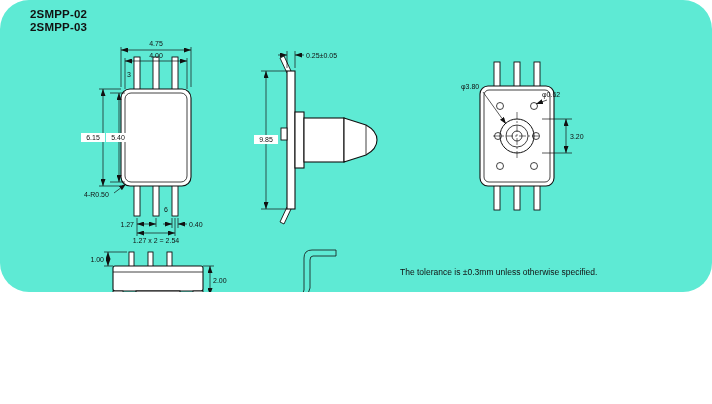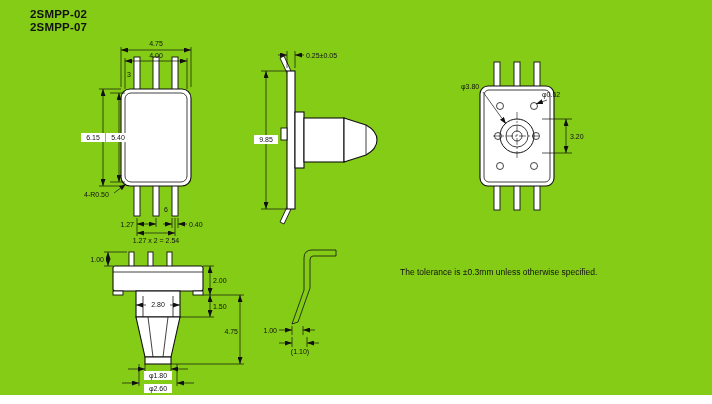--- a/index.html
+++ b/index.html
@@ -1,37 +1,37 @@
 <!DOCTYPE html>
 <html><head>
 <meta charset="utf-8">
 <style>
   html,body{margin:0;padding:0;background:#fff;}
-  .page{position:relative;width:712px;height:395px;background:#84cc16;font-family:"Liberation Sans",sans-serif;overflow:hidden;}
+  .page{position:relative;width:712px;height:292px;background:#5eead4;font-family:"Liberation Sans",sans-serif;overflow:hidden;border-radius:29px;}
   .title{position:absolute;left:30px;top:8px;font-size:11.5px;font-weight:bold;color:#111;line-height:1.12;letter-spacing:.2px;}
   svg{position:absolute;left:0;top:0;}
   svg text{font-family:"Liberation Sans",sans-serif;fill:#111;}
   .dim{font-size:7px;}
   .pin{font-size:7px;}
   .note{font-size:8.5px;}
   .outline{fill:#fff;stroke:#111;stroke-width:1.1;}
   .outline2{fill:#fff;stroke:#111;stroke-width:0.9;}
   .thin{fill:none;stroke:#111;stroke-width:0.8;}
   .dimline{fill:none;stroke:#111;stroke-width:0.7;}
   .center{fill:none;stroke:#111;stroke-width:0.6;stroke-dasharray:7 2 2 2;}
   .bg{fill:#fff;}
 </style>
 </head>
 <body>
 
 <div class="page">
 
   <div class="title">
     <div>2SMPP-02</div>
-    <div>2SMPP-07</div>
+    <div>2SMPP-03</div>
   </div>
 
   <svg width="712" height="404" viewBox="0 0 712 404">
     <defs>
       <marker id="arr" viewBox="0 0 7 5" markerWidth="7" markerHeight="5" refX="7" refY="2.5" orient="auto-start-reverse" markerUnits="userSpaceOnUse">
         <path d="M0,0 L7,2.5 L0,5 Z" fill="#111"></path>
       </marker>
     </defs>
 
     <g>

